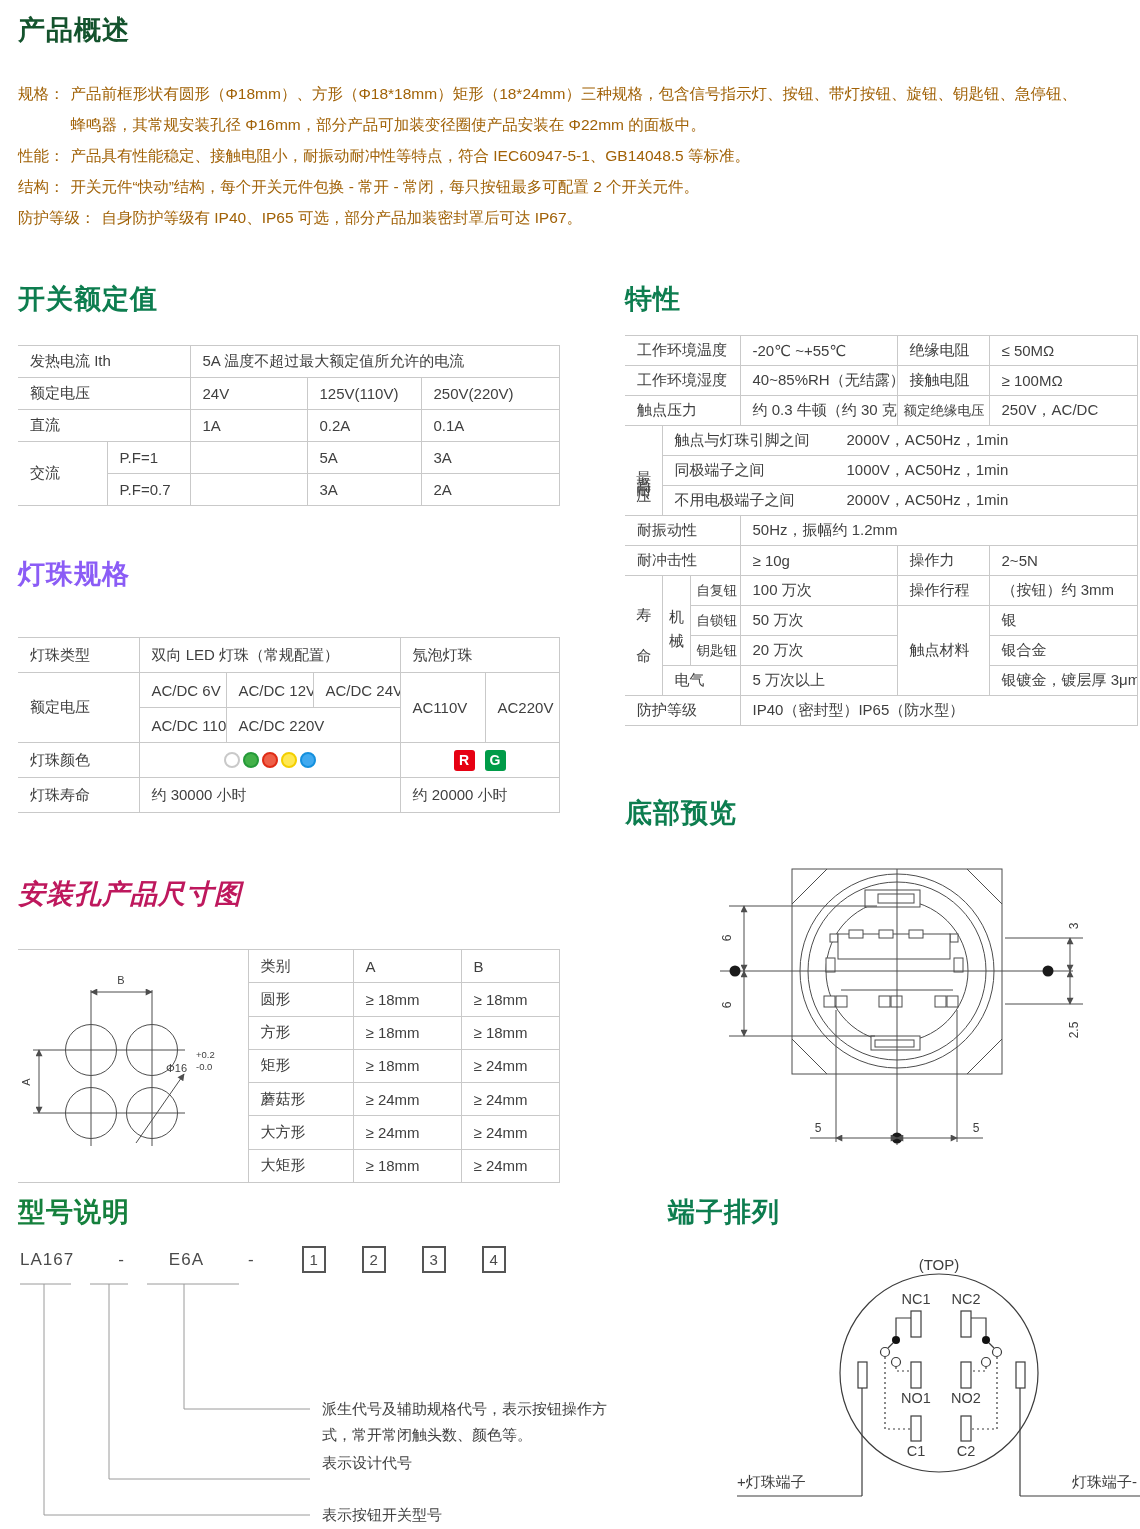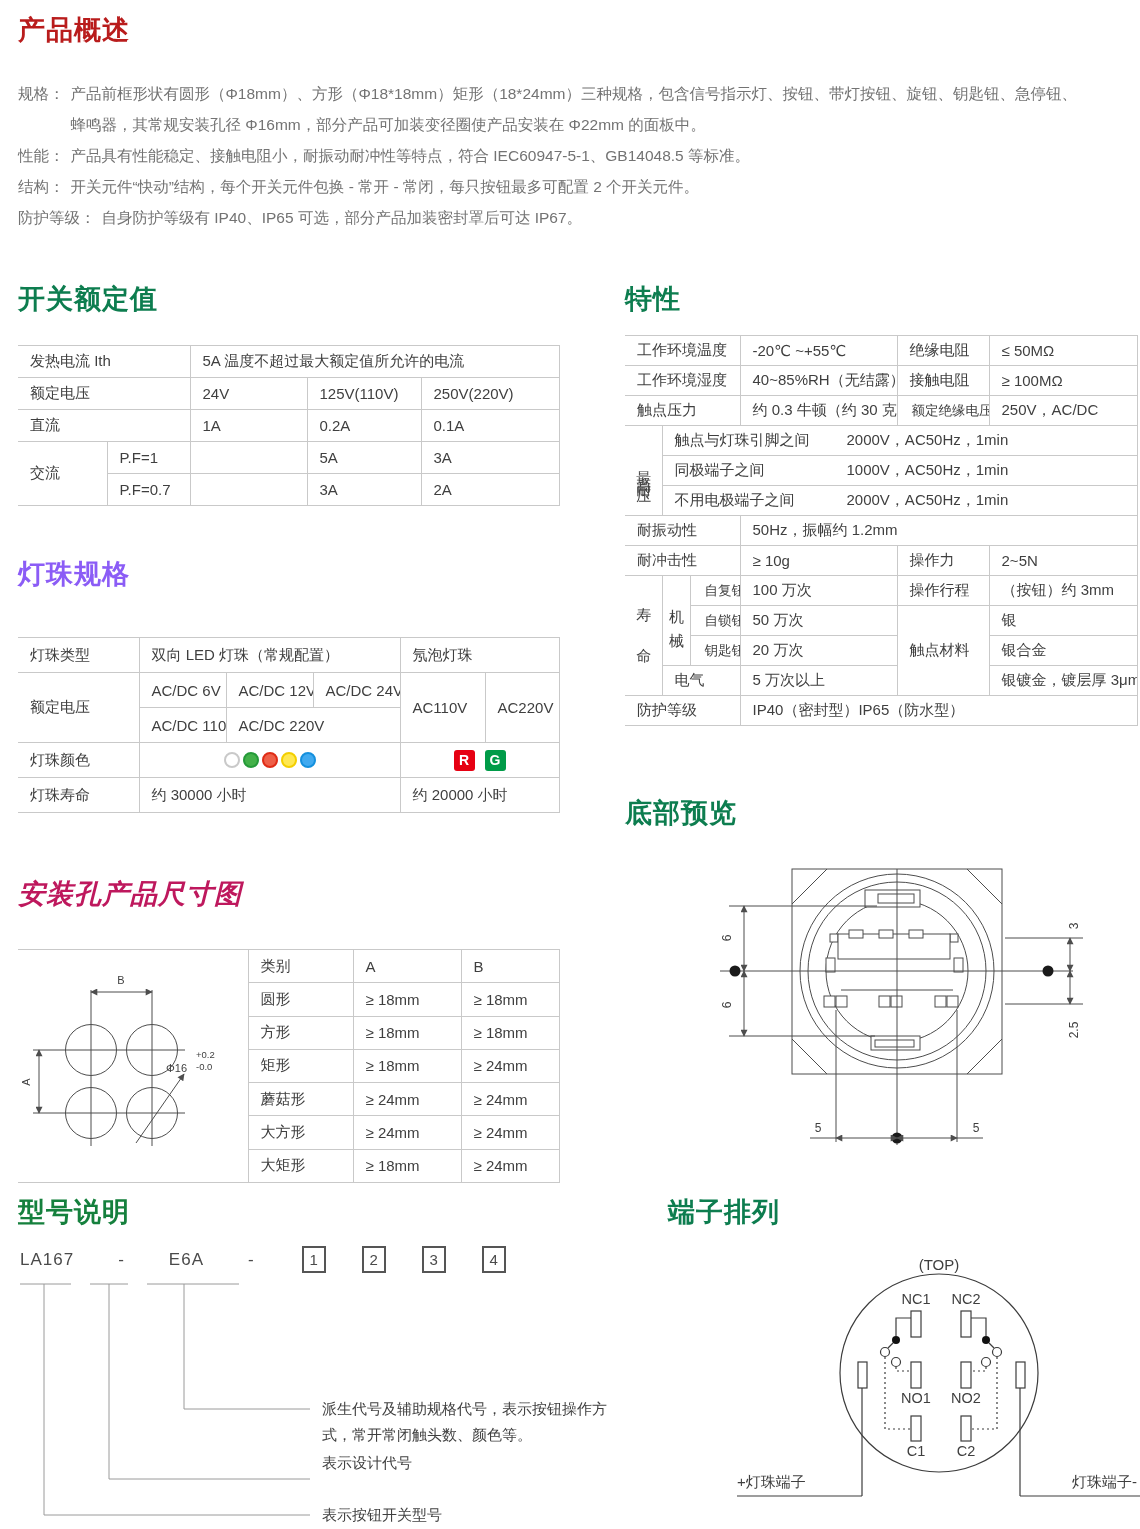--- a/index.html
+++ b/index.html
@@ -2,36 +2,36 @@
 <html><head>
 <meta charset="utf-8">
 <style>
   html,body{margin:0;padding:0;background:#fff;}
   .page{position:relative;width:1140px;height:1529px;background:#ffffff;overflow:hidden;
         font-family:"Liberation Sans","DejaVu Sans",sans-serif;color:#3f3f3f;}
   .sec{position:absolute;}
   .sec-title{margin:0;font-size:27px;font-weight:700;color:#0d7d4f;letter-spacing:1px;line-height:36px;}
   .abs{position:absolute;}
   
-  .paras{margin-top:30px;font-size:15.5px;line-height:31px;color:#737373;}
+  .paras{margin-top:30px;font-size:15.5px;line-height:31px;color:#a16207;}
   .pitem{display:flex;}
   .plabel{white-space:nowrap;margin-right:6px;}
   .pline{display:block;}
   
   table.spec{border-collapse:collapse;table-layout:fixed;font-size:15px;color:#3f3f3f;}
   table.spec td{border-top:1px solid #c9c9c9;border-bottom:1px solid #c9c9c9;border-right:1px solid #c9c9c9;
         padding:0 12px;vertical-align:middle;white-space:nowrap;overflow:hidden;}
   .t-ratings td{height:31px;}
   .t-char{font-size:14.5px;}
   .t-char td{height:29px;padding:0 7px;}
   .t-lamp{font-size:14.5px;}
   .t-lamp td{height:34px;padding:0 8px;}
   .t-mount td{height:32px;padding:0 14px;}
   .diagram-cell{padding:0 !important;}
-  .tight{padding:0 14px !important;font-size:13.5px;}
+  .tight{padding:0 6px !important;font-size:13.5px;}
   .vt{writing-mode:vertical-lr;text-orientation:upright;text-align:center;padding:0 !important;}
   .vt4{letter-spacing:6px;}
   .vt3{letter-spacing:24px;}
   .vt2{letter-spacing:40px;}
   .merge .mlbl{display:inline-block;width:172px;}
   .led-row{display:flex;justify-content:center;align-items:center;gap:3px;}
   .led{width:16px;height:16px;border-radius:50%;border:2px solid #ccc;background:#fff;box-sizing:border-box;}
   .badges{display:flex;justify-content:center;gap:10px;}
   .badge{display:inline-block;width:21px;height:21px;border-radius:3px;background:#e60012;color:#fff;
          font-weight:700;font-size:14px;line-height:21px;text-align:center;}
@@ -42,21 +42,21 @@
         line-height:23px;text-align:center;letter-spacing:0;box-sizing:content-box;}
   .note{position:absolute;left:304px;font-size:15px;line-height:26px;color:#3f3f3f;}
   svg text{font-family:"Liberation Sans","DejaVu Sans",sans-serif;fill:#3f3f3f;}
 </style>
 </head>
 <body>
 
 <div class="page">
 
   <div class="sec" style="left:18px;top:12px;width:1104px;">
-    <h2 class="sec-title" style="color: #b91c1c;">产品概述</h2>
+    <h2 class="sec-title" style="color: #14532d;">产品概述</h2>
     <div class="paras">
       <div class="pitem">
         <span class="plabel">规格：</span>
         <span class="ptext">
           <span class="pline">产品前框形状有圆形（Φ18mm）、方形（Φ18*18mm）矩形（18*24mm）三种规格，包含信号指示灯、按钮、带灯按钮、旋钮、钥匙钮、急停钮、</span>
           <span class="pline">蜂鸣器，其常规安装孔径 Φ16mm，部分产品可加装变径圈使产品安装在 Φ22mm 的面板中。</span>
         </span>
       </div>
       <div class="pitem">
         <span class="plabel">性能：</span>

